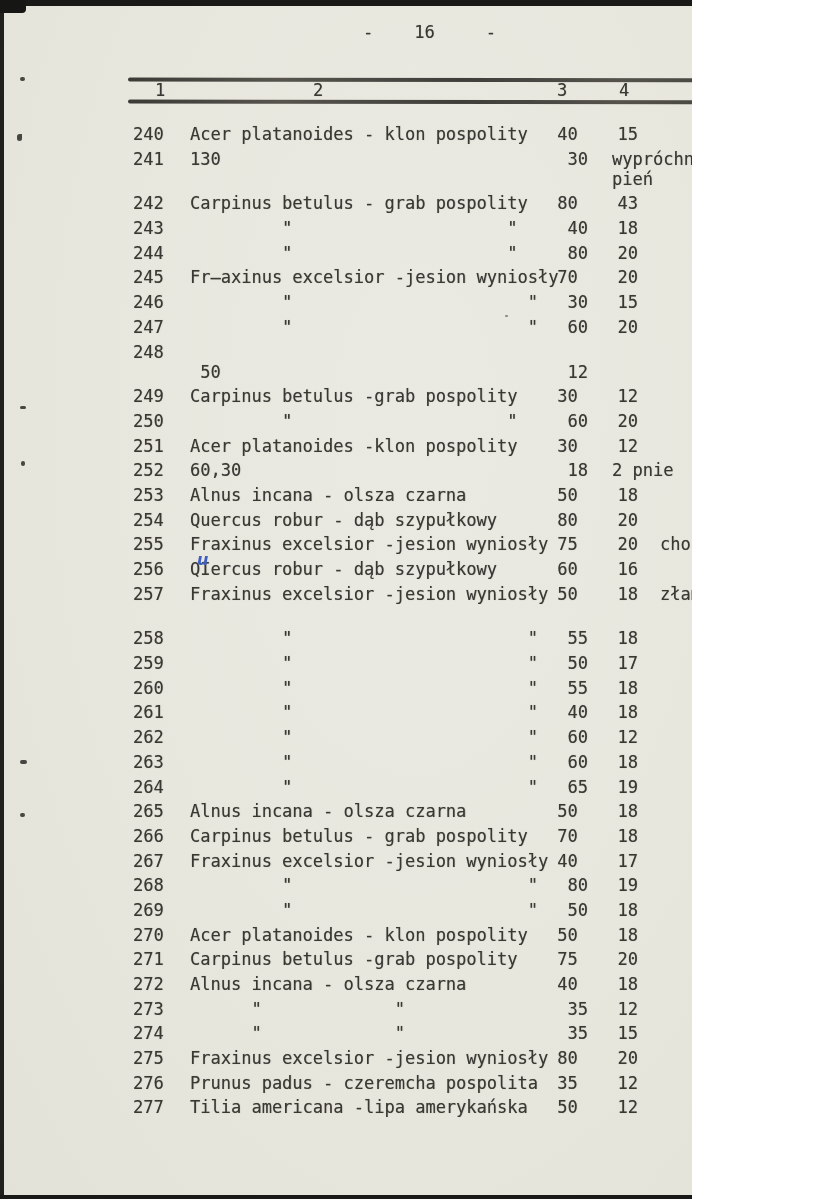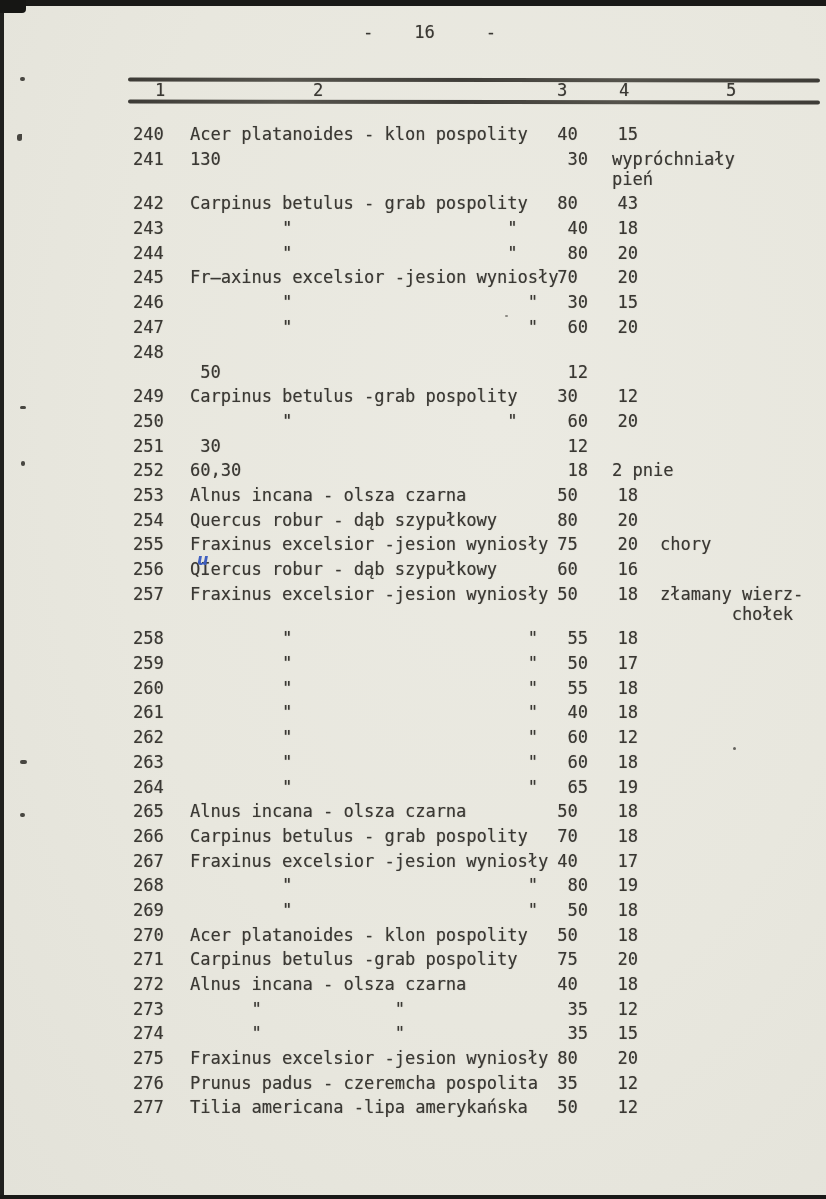--- a/index.html
+++ b/index.html
@@ -1,18 +1,18 @@
 <!DOCTYPE html>
 <html><head>
 <meta charset="utf-8">
 <style>
   html,body{margin:0;padding:0;}
   .page{
     position:relative;
-    width:826px;height:1199px;
+    width:692px;height:1199px;
     background:radial-gradient(ellipse at 60% 35%, #ebeae2 0%, #e8e7de 55%, #e3e2d9 100%);
     overflow:hidden;
     font-family:"DejaVu Sans Mono", monospace;
     font-size:17px;
     color:#3a3833;
     text-shadow:0.3px 0.3px 0.7px rgba(58,56,51,0.5);
   }
   
   .edge-top{position:absolute;left:0;top:0;width:826px;height:6px;background:#191917;}
   .edge-left{position:absolute;left:0;top:0;width:4px;height:1199px;background:#20201e;}
@@ -151,20 +151,21 @@
       </div>
       <div class="row">
         <div class="cell num">250</div>
         <div class="cell name">         "                     "</div>
         <div class="cell c3">  60</div>
         <div class="cell c4">  20</div>
         <div class="cell note"></div>
       </div>
       <div class="row">
         <div class="cell num">251</div>
+        <div class="cell name">Acer platanoides -klon pospolity</div>
         <div class="cell c3"> 30</div>
         <div class="cell c4">  12</div>
         <div class="cell note"></div>
       </div>
       <div class="row">
         <div class="cell num">252</div>
         <div class="cell c3">60,30</div>
         <div class="cell c4">  18</div>
         <div class="cell note">2 pnie</div>
       </div>

